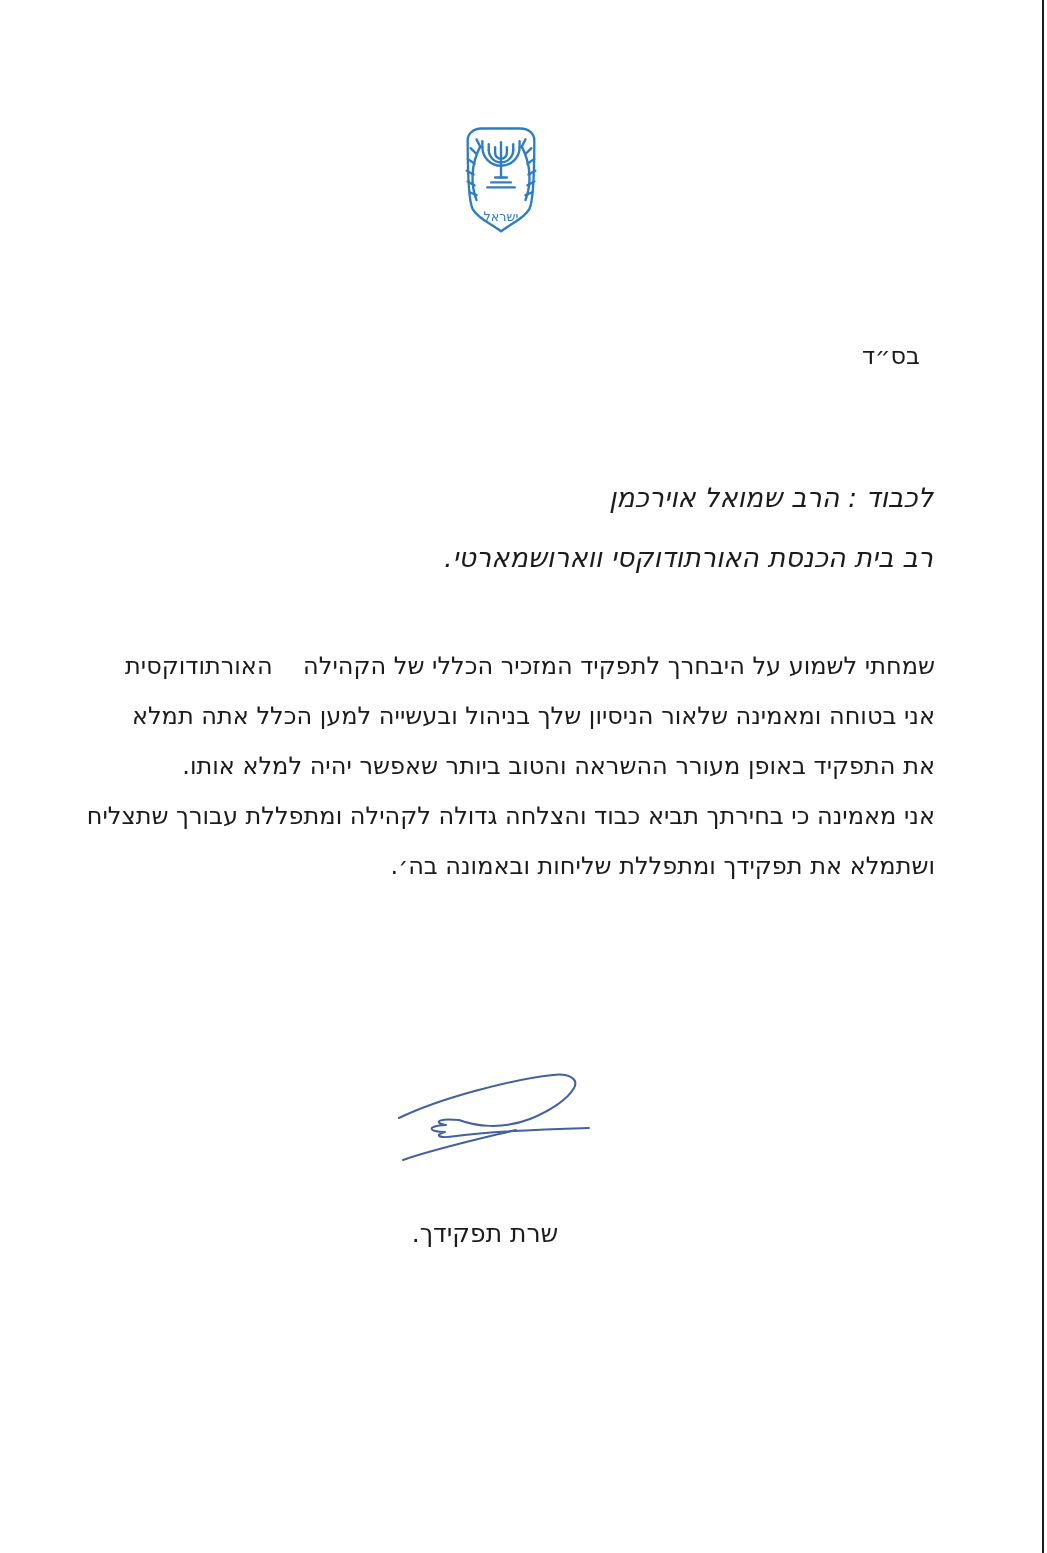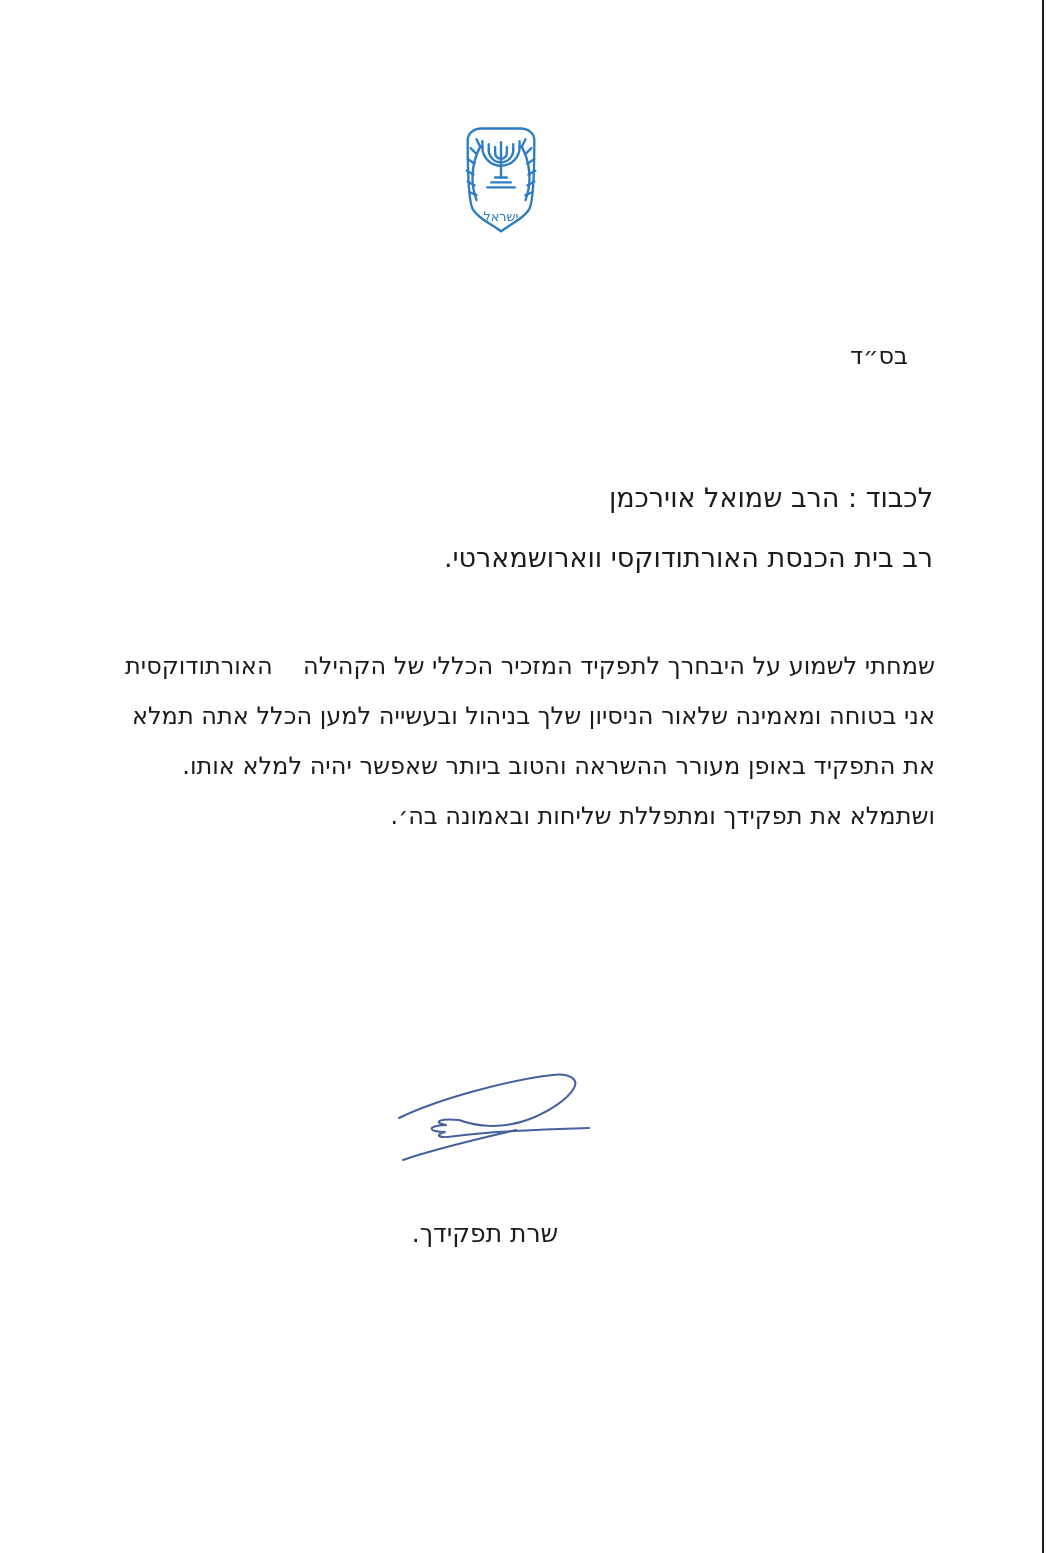--- a/index.html
+++ b/index.html
@@ -7,22 +7,22 @@
     position:relative;
     width:1047px;height:1553px;
     background:#ffffff;
     overflow:hidden;
     direction:rtl;
     font-family:"DejaVu Sans",sans-serif;
     color:#1b1b1b;
   }
   .abs{position:absolute;}
   .emblem{left:452px;top:120px;width:98px;height:118px;}
-  .bsd{top:342px;right:139px;font-size:24px;}
-  .addressee{top:468px;right:114px;font-size:27px;line-height:60px;text-align:right;}
+  .bsd{top:342px;right:127px;font-size:24px;}
+  .addressee{top:468px;right:114px;font-size:27px;line-height:60px;text-align:right;font-style:italic;}
   .body-block{top:648px;right:112px;left:85px;text-align:right;margin-left:11px;}
   .body-line{height:50px;line-height:36px;font-size:24px;white-space:pre;}
   .closing{top:993px;right:117px;font-size:24px;}
   .signature-svg{left:383px;top:1068px;width:212px;height:96px;}
   .sig-block{left:330px;width:310px;text-align:center;font-size:25px;}
   .sig-name{top:1164px;}
   .sig-title{top:1219px;}
   .page-edge{left:1042px;top:0;width:2px;height:1553px;background:#1c1c1c;}
 </style>
 </head>
@@ -68,20 +68,21 @@
 
   <div class="abs addressee">
     <div>לכבוד : הרב שמואל אוירכמן</div>
     <div>רב בית הכנסת האורתודוקסי ווארושמארטי.</div>
   </div>
 
   <div class="abs body-block">
     <div class="body-line">שמחתי לשמוע על היבחרך לתפקיד המזכיר הכללי של הקהילה    האורתודוקסית</div>
     <div class="body-line">אני בטוחה ומאמינה שלאור הניסיון שלך בניהול ובעשייה למען הכלל אתה תמלא</div>
     <div class="body-line">את התפקיד באופן מעורר ההשראה והטוב ביותר שאפשר יהיה למלא אותו.</div>
+    <div class="body-line">אני מאמינה כי בחירתך תביא כבוד והצלחה גדולה לקהילה ומתפללת עבורך שתצליח</div>
     <div class="body-line">ושתמלא את תפקידך ומתפללת שליחות ובאמונה בה׳.</div>
   </div>
 
 
   <svg class="abs signature-svg" viewBox="0 0 212 96" xmlns="http://www.w3.org/2000/svg">
     <g fill="none" stroke="#44619e" stroke-width="2" stroke-linecap="round" stroke-linejoin="round">
       <path d="M16,50 C55,31 125,12 170,7 C186,5 196,11 191,20 C185,31 167,43 147,51 C118,62 92,58 76,52 C58,50 48,54 63,57 C42,58 46,64 62,64 C51,67 55,71 73,68 C110,63 170,61 206,60"></path>
       <path d="M20,92 C55,80 100,70 133,62"></path>
     </g>
   </svg>

